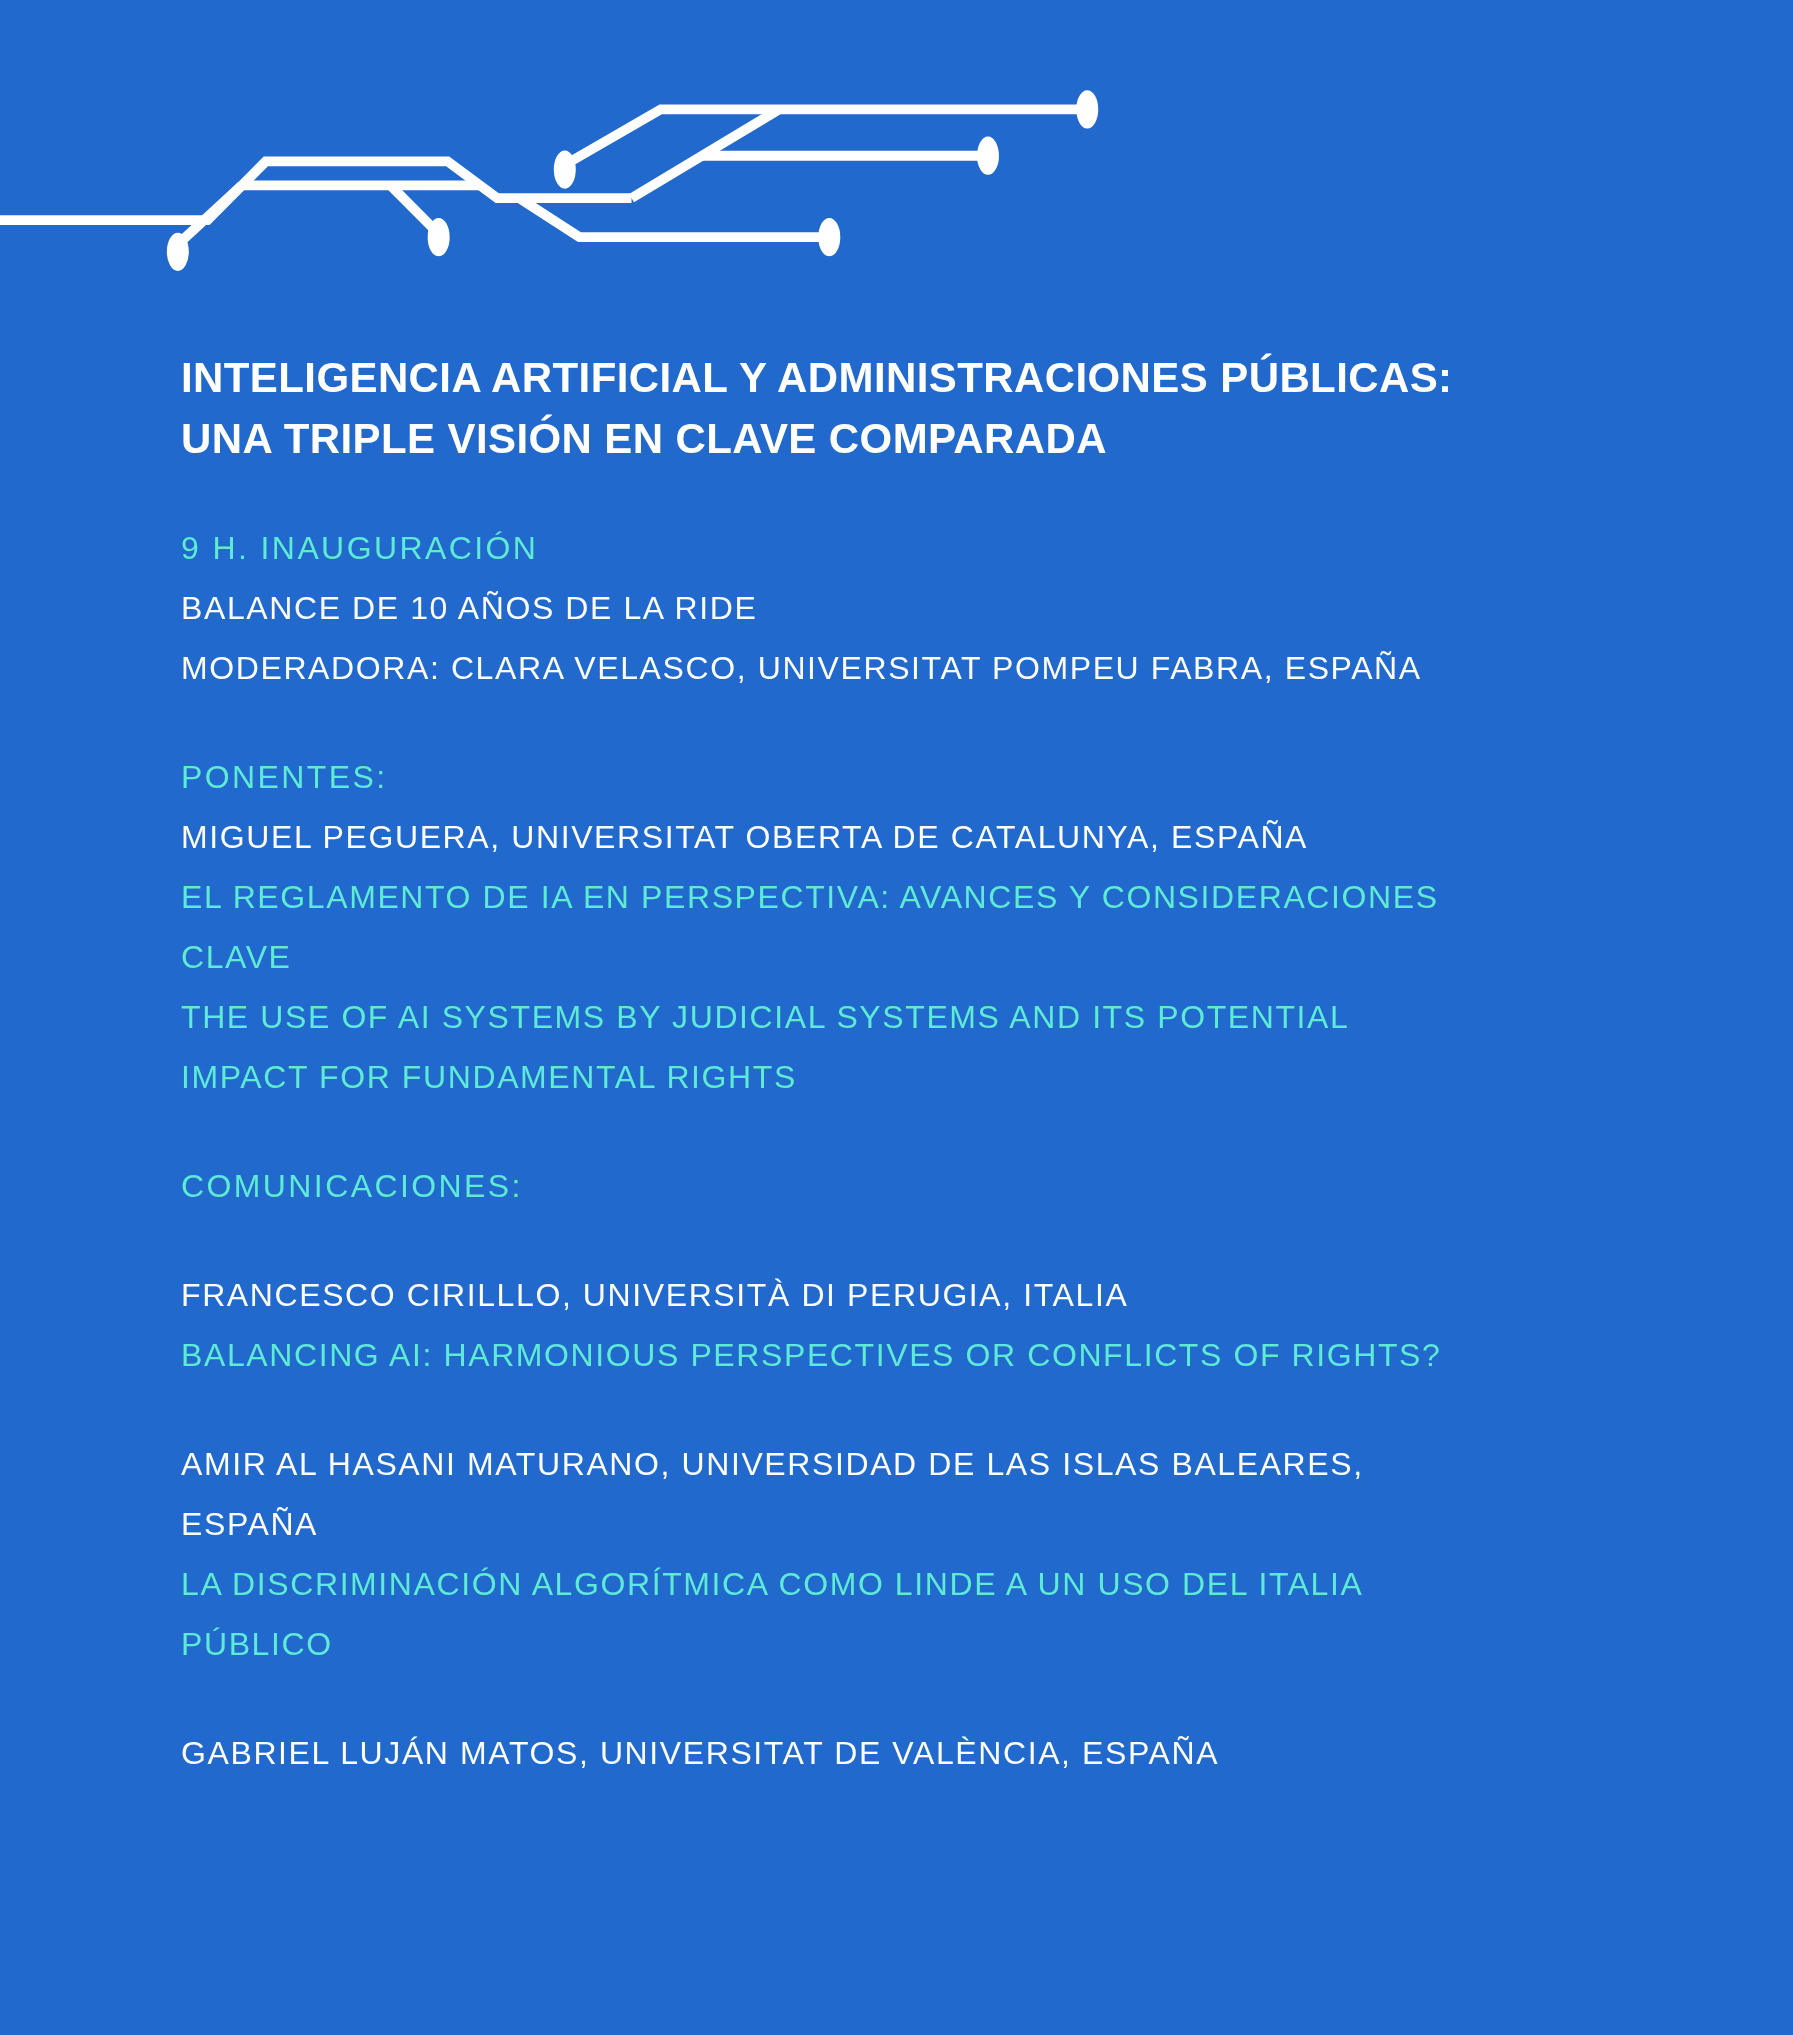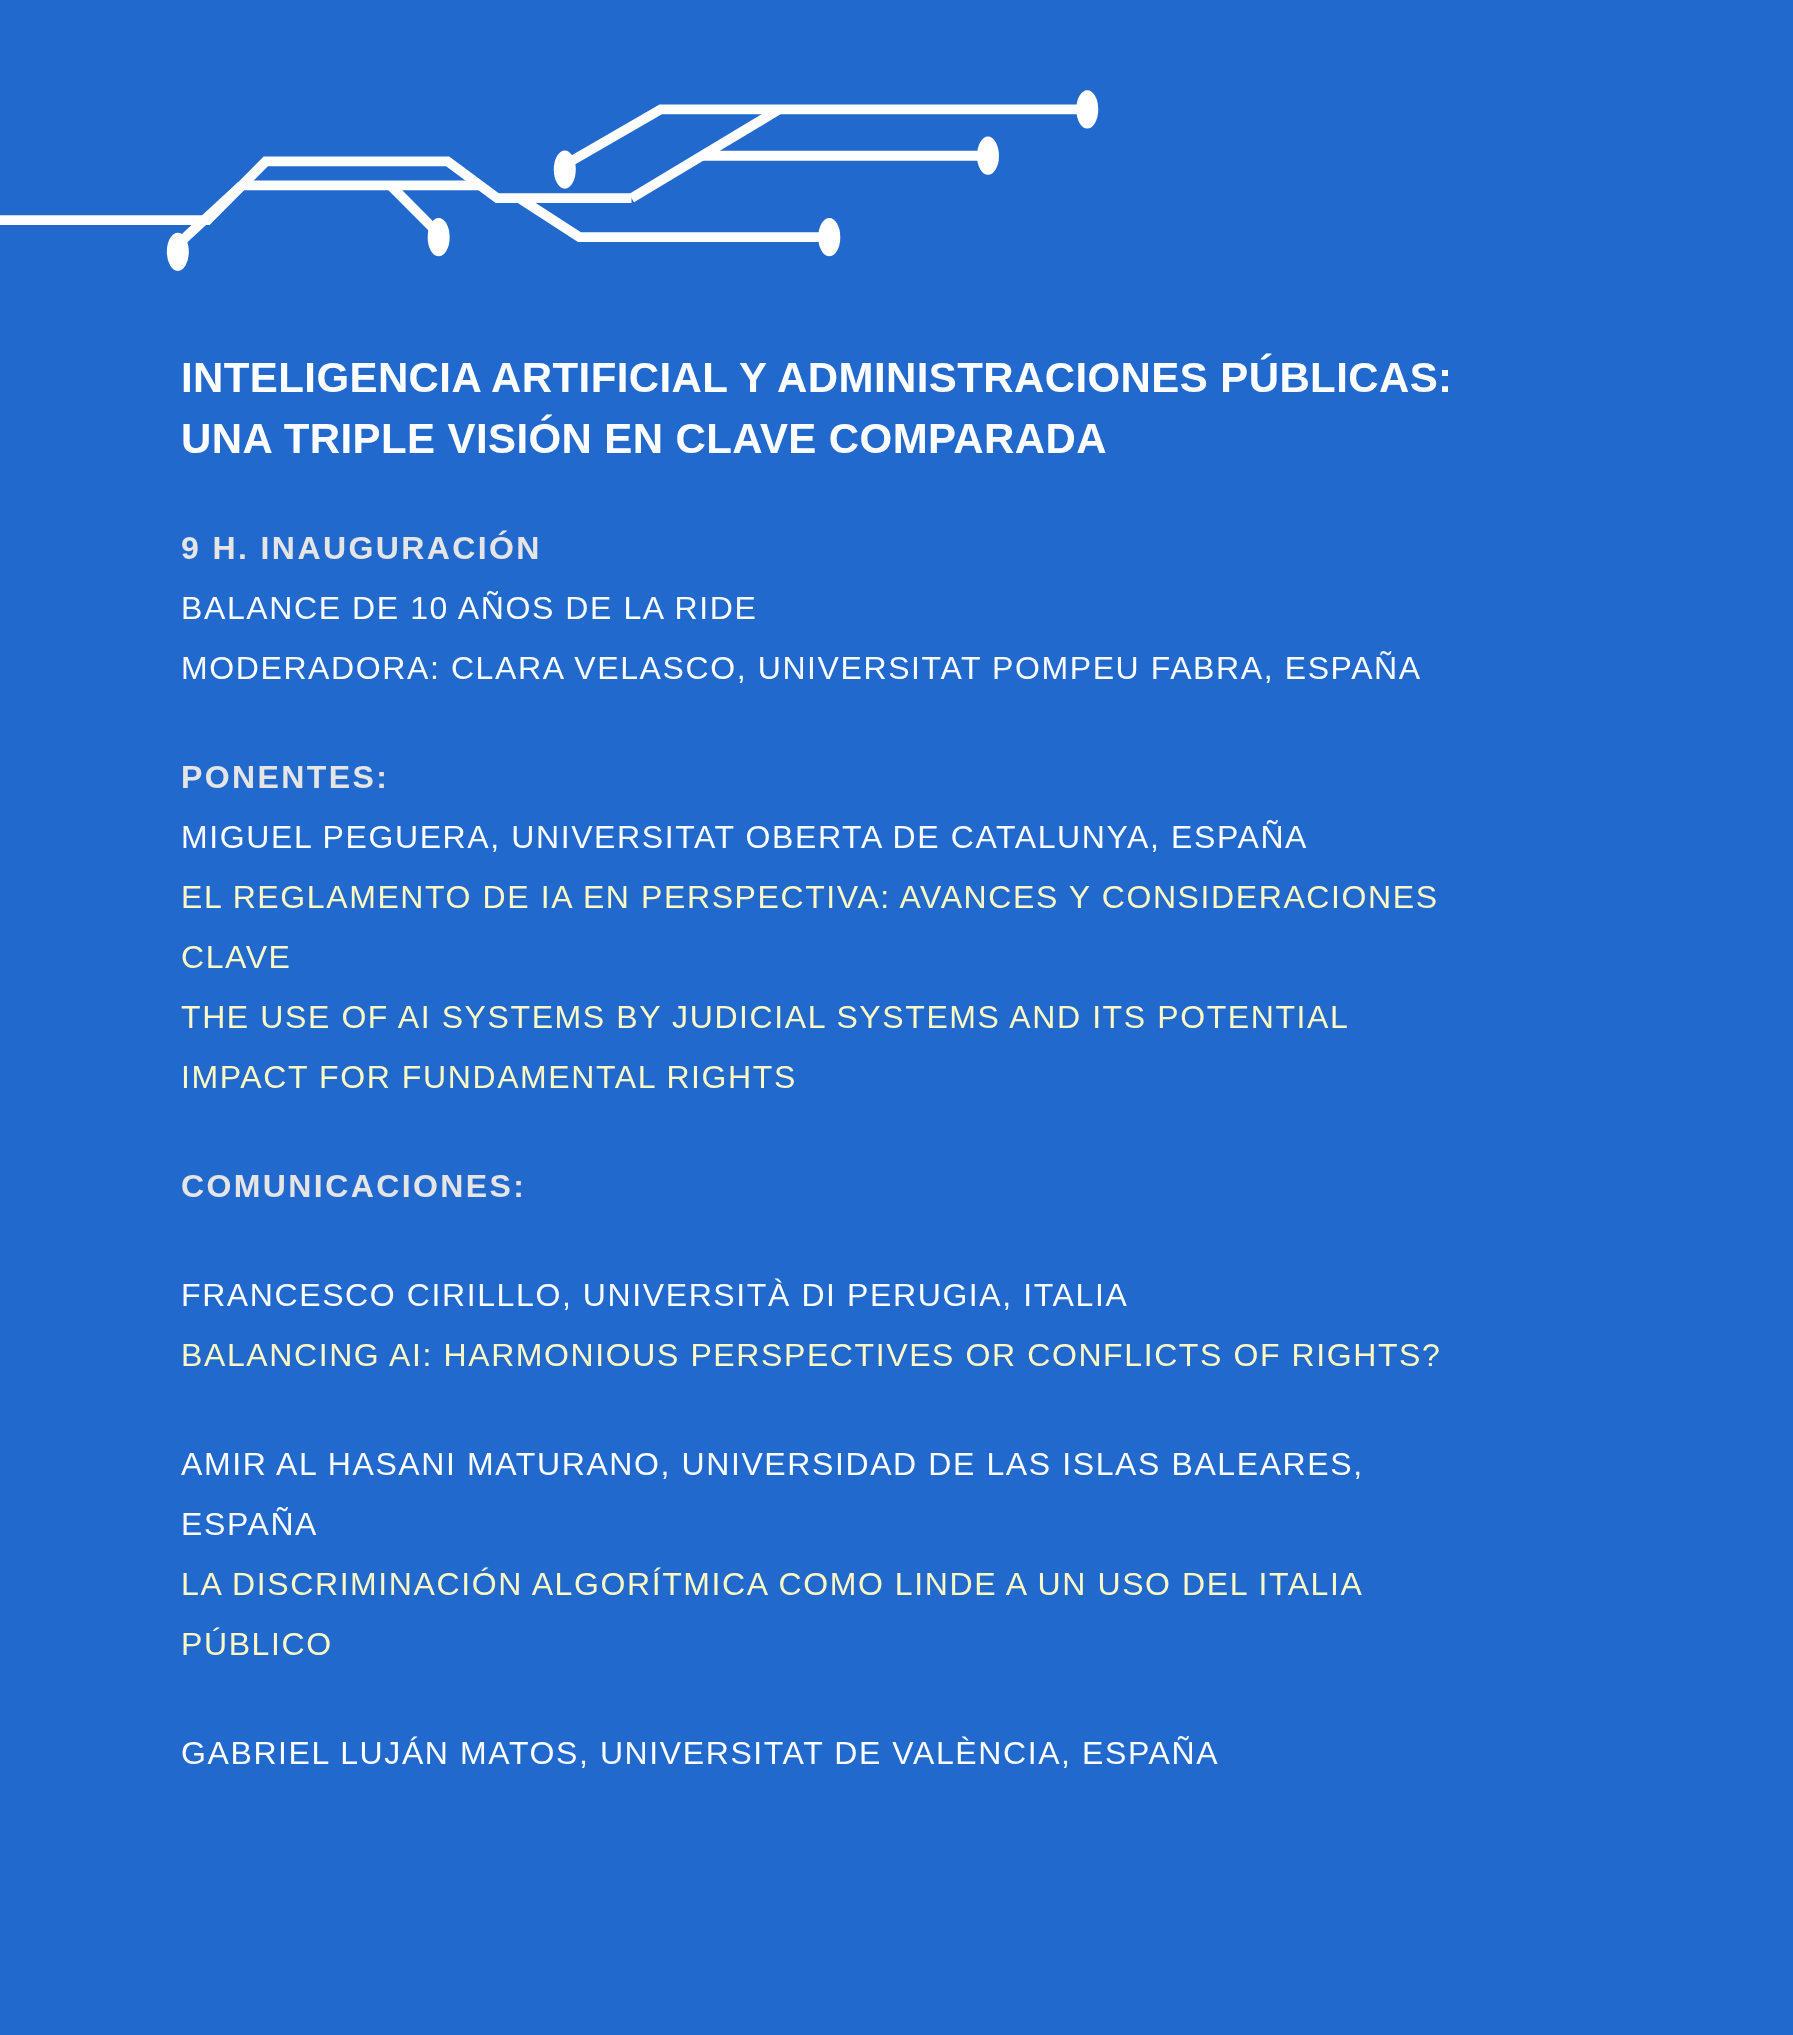--- a/index.html
+++ b/index.html
@@ -35,26 +35,26 @@
   }
   .gap{margin-top:49px;}
   .title{
     font-size:42px;
     line-height:61px;
     font-weight:bold;
     letter-spacing:0.4px;
     color:#ffffff;
   }
   .h{
-    font-weight:bold;
+    font-weight:normal;
     letter-spacing:2.4px;
-    color:#e5e5e5;
+    color:#5eead4;
   }
   .w{color:#FBFDFF;}
-  .c{color:#fef9c3;}
+  .c{color:#5eead4;}
 </style>
 </head>
 <body>
 
 <div id="page">
 
   <svg id="decor" viewBox="0 0 2750 780" fill="none" stroke="#FFFFFF" stroke-width="24">
 
     <polyline points="0,540 510,540 653,396 1100,396 1222,486 1552,486"></polyline>
 

